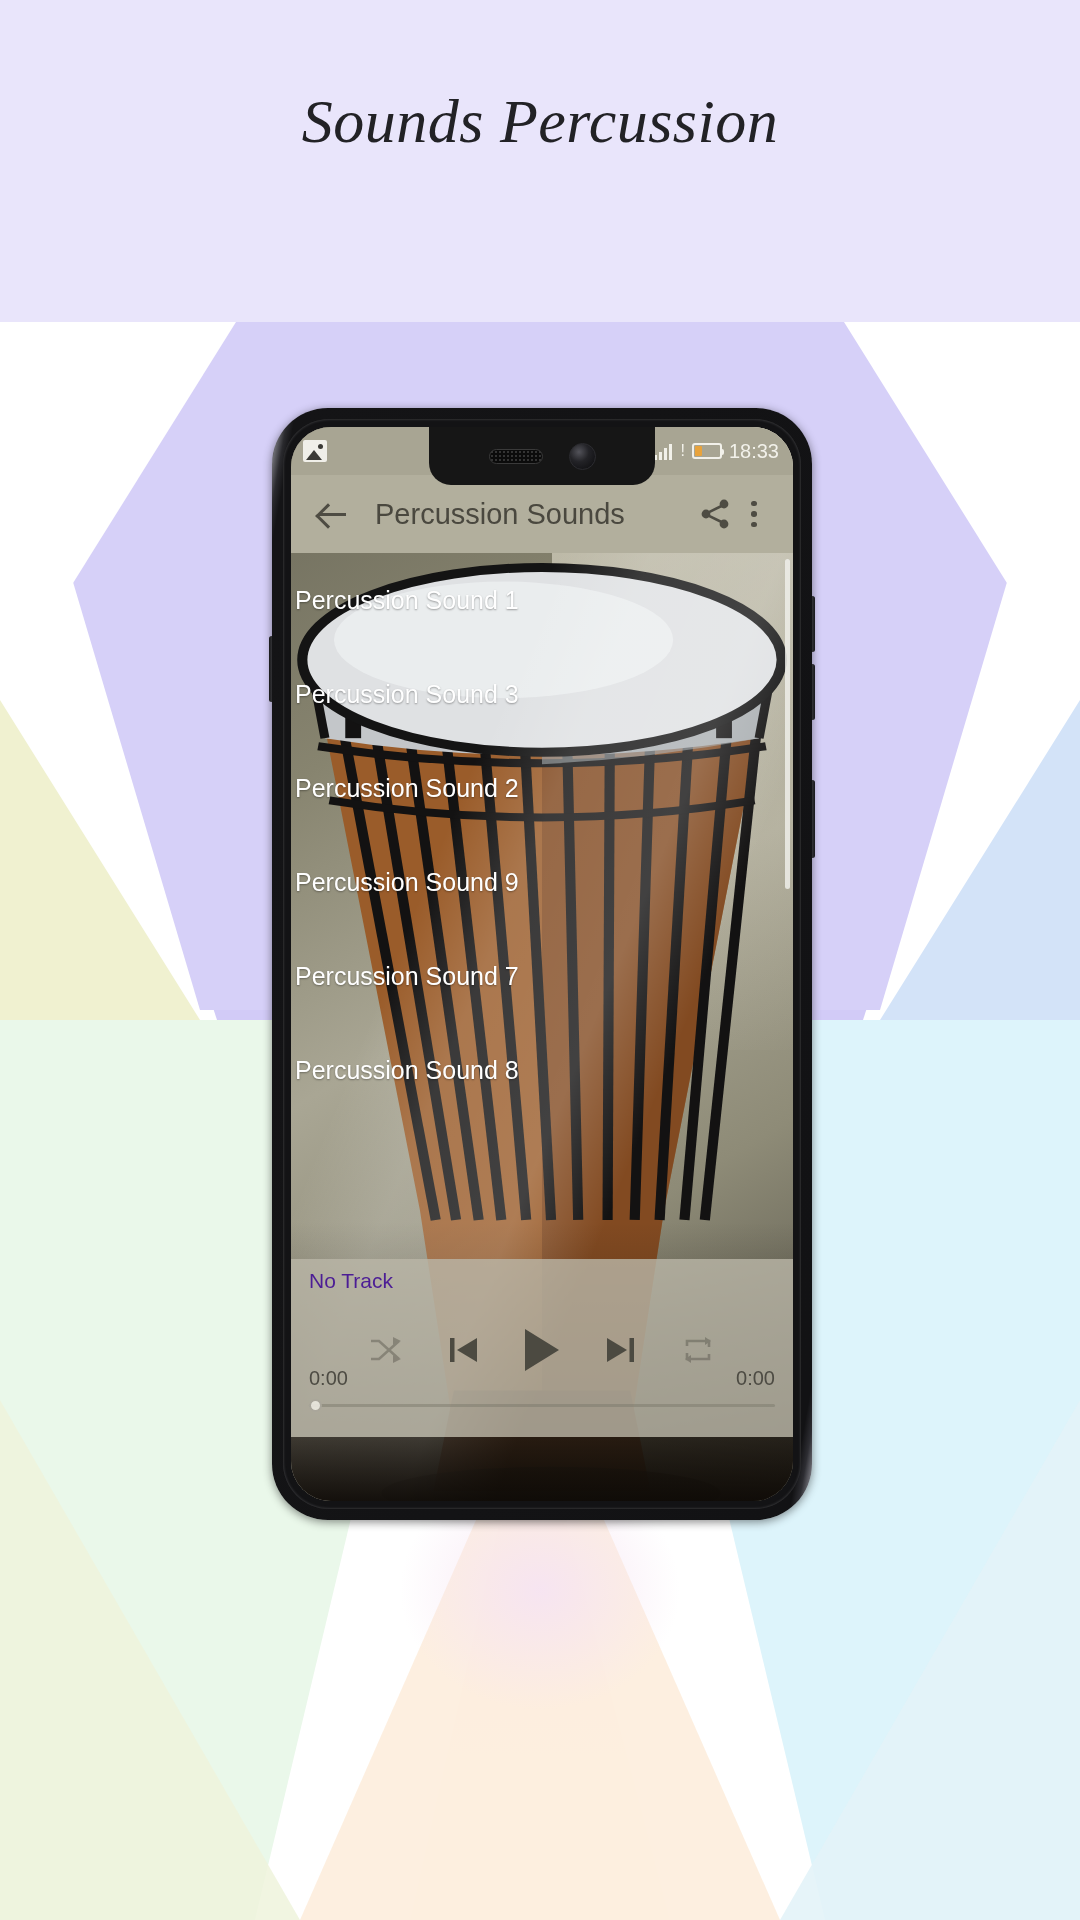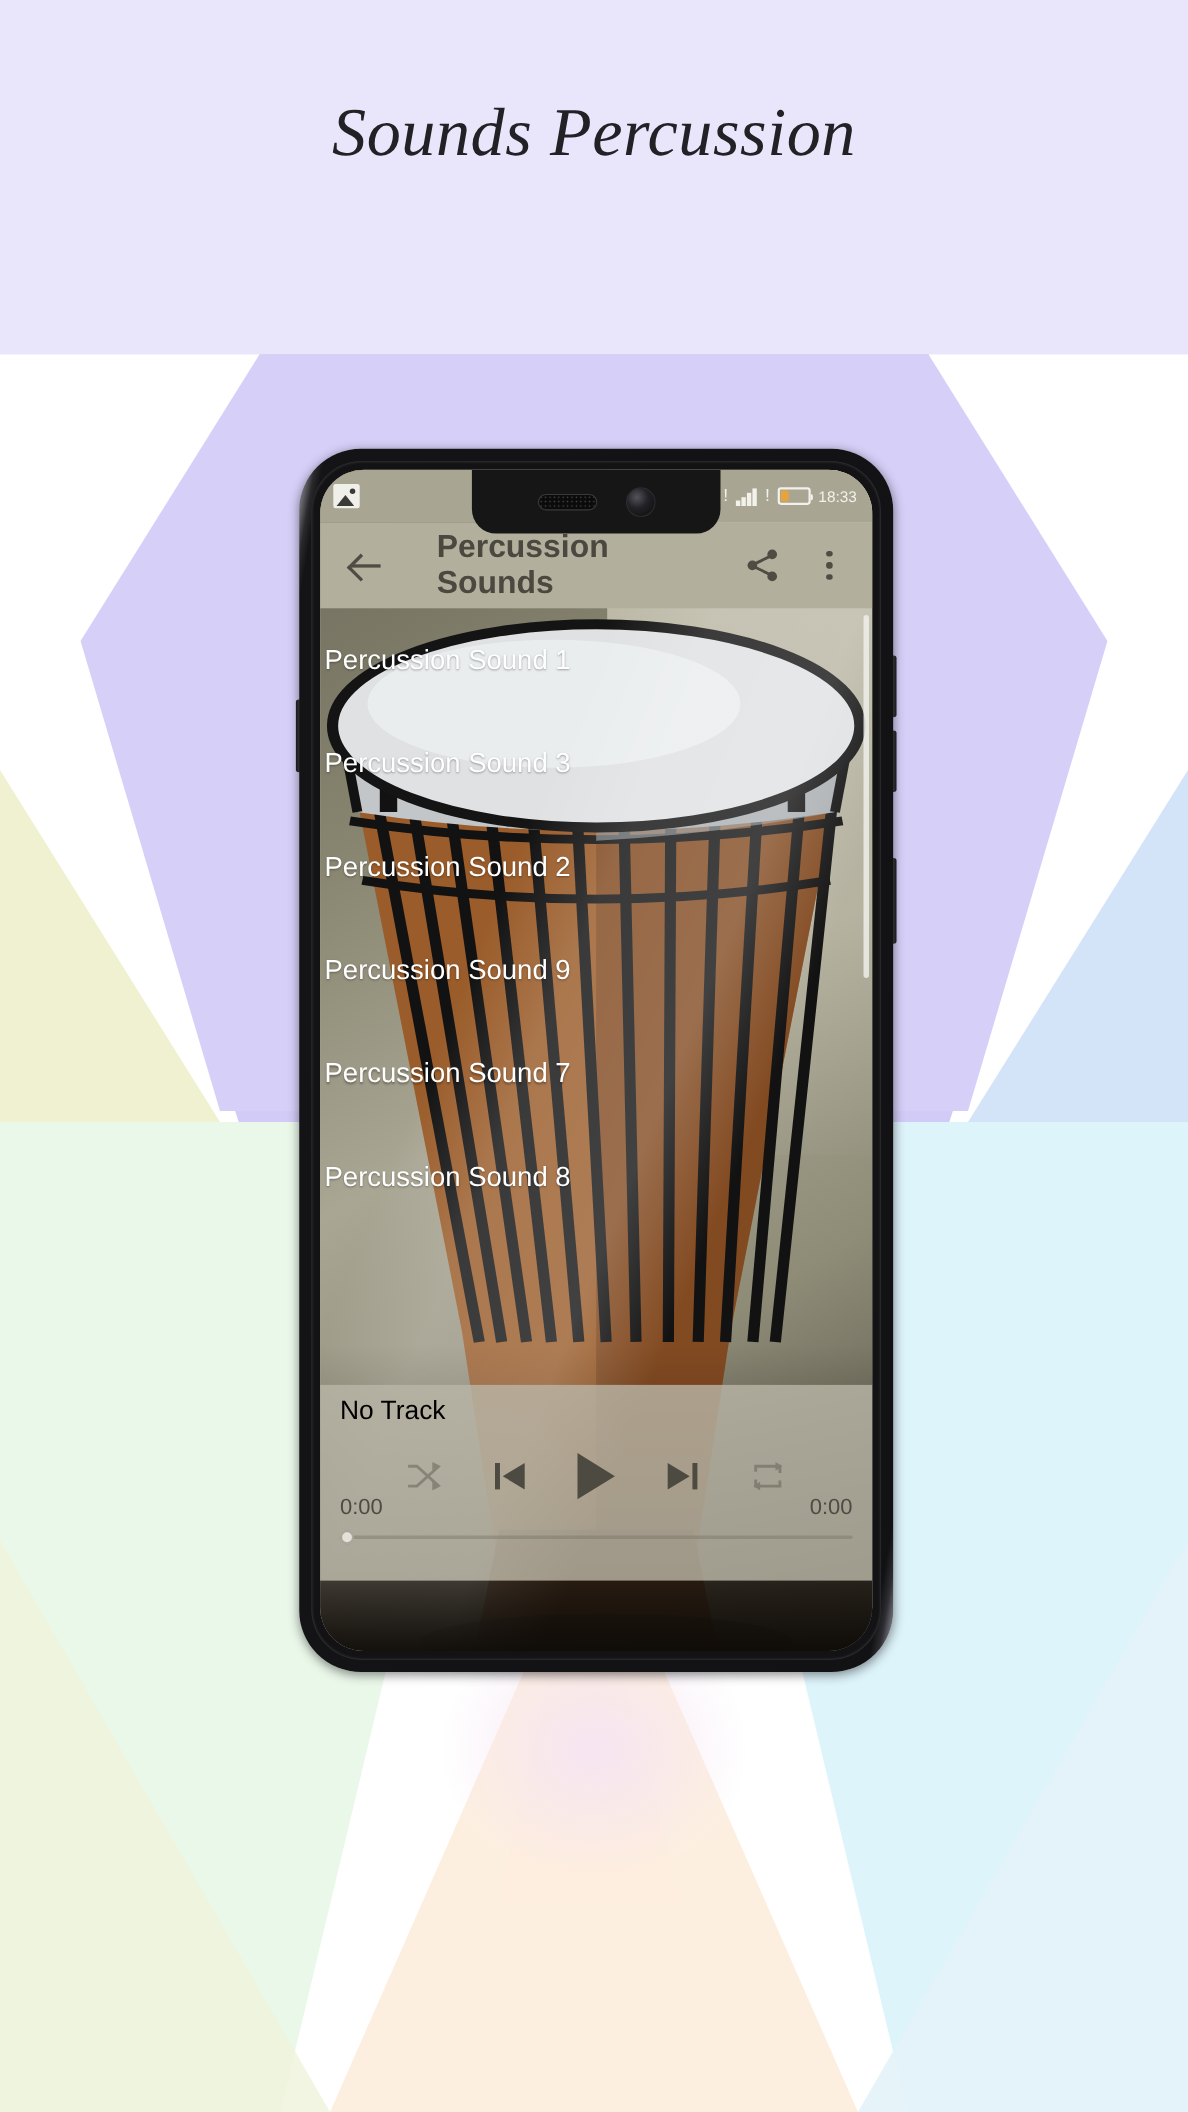--- a/index.html
+++ b/index.html
@@ -162,21 +162,21 @@
     width: 24px; height: 22px; background: #f0efe9;
     border-radius: 2px; position: relative; overflow: hidden;
   }
   #gallery-icon::before {
     content:""; position:absolute; left:3px; bottom:2px;
     width:0;height:0;border-left:8px solid transparent;border-right:8px solid transparent;border-bottom:10px solid #3b3a36;
   }
   #gallery-icon::after {
     content:""; position:absolute; right:4px; top:4px; width:5px;height:5px;border-radius:50%;background:#3b3a36;
   }
-  .sb-text { font-size: 14px; color:#f2f1ea; }
+  .sb-text { font-size: 20px; color:#f2f1ea; }
   .sig-bars { display:flex; align-items:flex-end; gap:1.5px; height:17px; }
   .sig-bars i { display:block; width:3.5px; background:#f2f1ea; }
   .sig-bars i:nth-child(1){height:5px;}
   .sig-bars i:nth-child(2){height:8px;}
   .sig-bars i:nth-child(3){height:12px;}
   .sig-bars i:nth-child(4){height:16px;}
   .sig-excl { font-size:16px; line-height:1; margin-left:1px; color:#f2f1ea;}
   #battery-icon {
     width: 30px; height: 16px; border: 2px solid #f2f1ea; border-radius: 3px;
     position: relative; display:flex; align-items:center; padding-left:1px; box-sizing:border-box;
@@ -219,22 +219,21 @@
   
   #app-toolbar {
     position: relative;
     z-index: 6;
     height: 78px;
     background: #b2af9d;
     display: flex;
     align-items: center;
     padding: 0 22px;
     box-sizing: border-box;
-    gap: 24px;
-    font-weight: bold;
+    gap: 2px;
   }
   #back-arrow {
     width: 40px; height: 40px; position: relative; flex: 0 0 auto; cursor: pointer;
   }
   #back-arrow::before {
     content:""; position:absolute; left:6px; top:19px; width:27px; height:3px; background:#4e4c43;
   }
   #back-arrow::after {
     content:""; position:absolute; left:6px; top:13px; width:15px; height:15px;
     border-left:3px solid #4e4c43; border-bottom:3px solid #4e4c43; transform: rotate(45deg);
@@ -278,23 +277,23 @@
   
   #player-bar {
     position: relative;
     z-index: 6;
     height: 178px;
     background: rgba(186,183,167,0.80);
     box-sizing: border-box;
     padding: 10px 18px 0 18px;
   }
   #no-track {
-    font-size: 24px;
-    color: #000000;
-    margin-bottom: 8px;
+    font-size: 21px;
+    color: #4c1d95;
+    margin-bottom: 20px;
   }
   #player-controls {
     display: flex;
     align-items: center;
     justify-content: center;
     gap: 44px;
     height: 74px;
   }
   .ctrl { cursor: pointer; position: relative; }
   #shuffle-icon { width: 34px; height: 30px; opacity: 0.40; }

